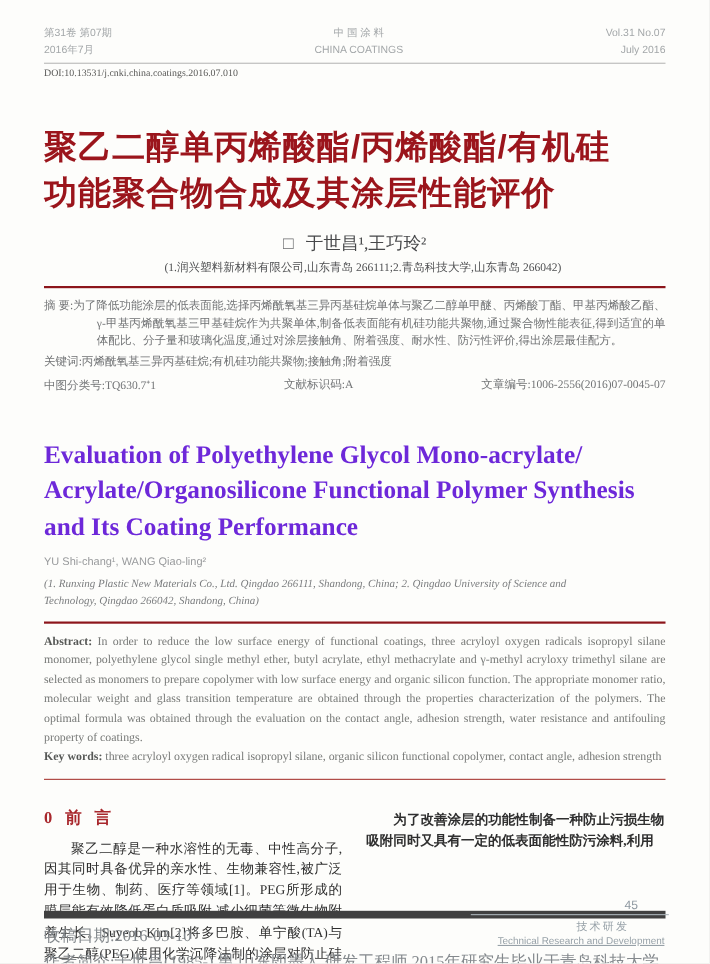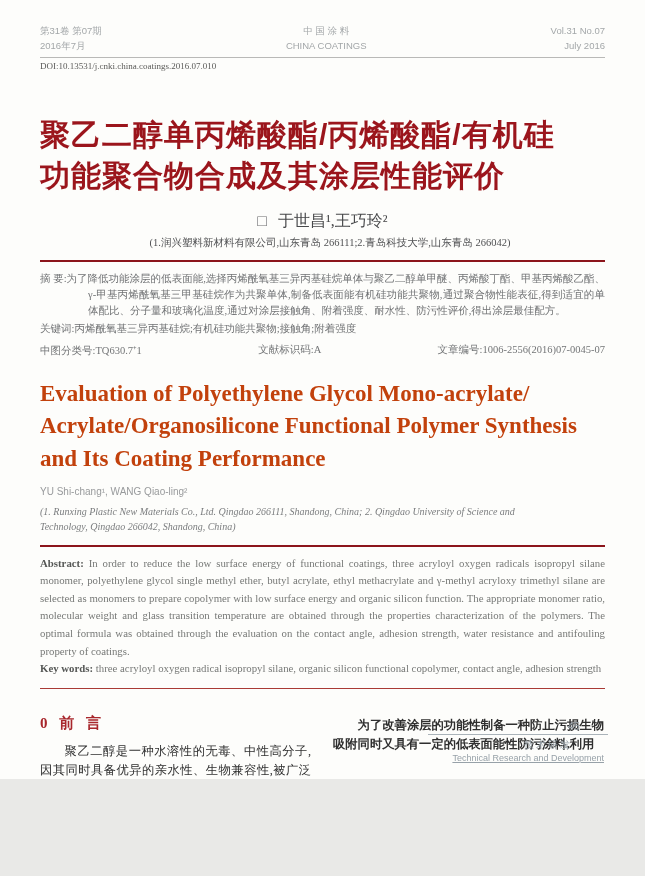--- a/index.html
+++ b/index.html
@@ -1,18 +1,18 @@
 <!DOCTYPE html>
 <html><head>
 <meta charset="utf-8">
 <style>
   * { margin:0; padding:0; box-sizing:border-box; }
   html,body { background:#e9e9e7; }
   .page {
-    position:relative; width:645px; height:779px; margin:0 auto;
+    position:relative; width:645px; height:876px; margin:0 auto;
     background:#fdfdfb; overflow:hidden;
     font-family:"Liberation Serif", serif; color:#333;
   }
   .content { padding:24px 40px 0 40px; }
 
   
   .journal-header { display:flex; justify-content:space-between; align-items:flex-start;
     font-family:"Liberation Sans", sans-serif; font-size:9.5px; line-height:1.55; color:#a3a7a9; }
   .jh-left { text-align:left; } .jh-center { text-align:center; } .jh-right { text-align:right; }
   .header-divider { border:none; border-top:1px solid #b9b9b7; margin-top:4px; }
@@ -31,22 +31,22 @@
   .rule-red-thin { border:none; border-top:1.5px solid #a93a35; margin-top:10px; }
 
   
   .abstract-cn { margin-top:9px; font-size:10.5px; color:#707274; line-height:1.5;
     text-align:justify; padding-left:48px; text-indent:-48px; }
   .keywords-cn { margin-top:3px; font-size:10.5px; color:#707274; padding-left:48px; text-indent:-48px; }
   .meta-row { display:flex; justify-content:space-between; margin-top:7px;
     font-size:10.5px; color:#737577; }
 
   
-  .title-en { margin-top:20px; font-family:"Liberation Serif", serif; font-weight:bold;
-    font-size:23px; line-height:1.42; color:#c2410c; }
+  .title-en { margin-top:40px; font-family:"Liberation Serif", serif; font-weight:bold;
+    font-size:23px; line-height:1.42; color:#6d28d9; }
   .authors-en { margin-top:10px; font-size:10px; color:#989a9c; font-family:"Liberation Sans", sans-serif; }
   .affiliation-en { margin-top:7px; font-size:10px; font-style:italic; color:#7b7d7f; line-height:1.55; }
 
   
   .abstract-en { margin-top:8px; font-size:10.8px; color:#777977; line-height:1.63; text-align:justify; }
   .abstract-en b, .keywords-en b { color:#565856; }
   .keywords-en { font-size:10.8px; color:#777977; line-height:1.63; text-align:justify; }
 
   
   .columns { display:flex; gap:22px; margin-top:25px; }

